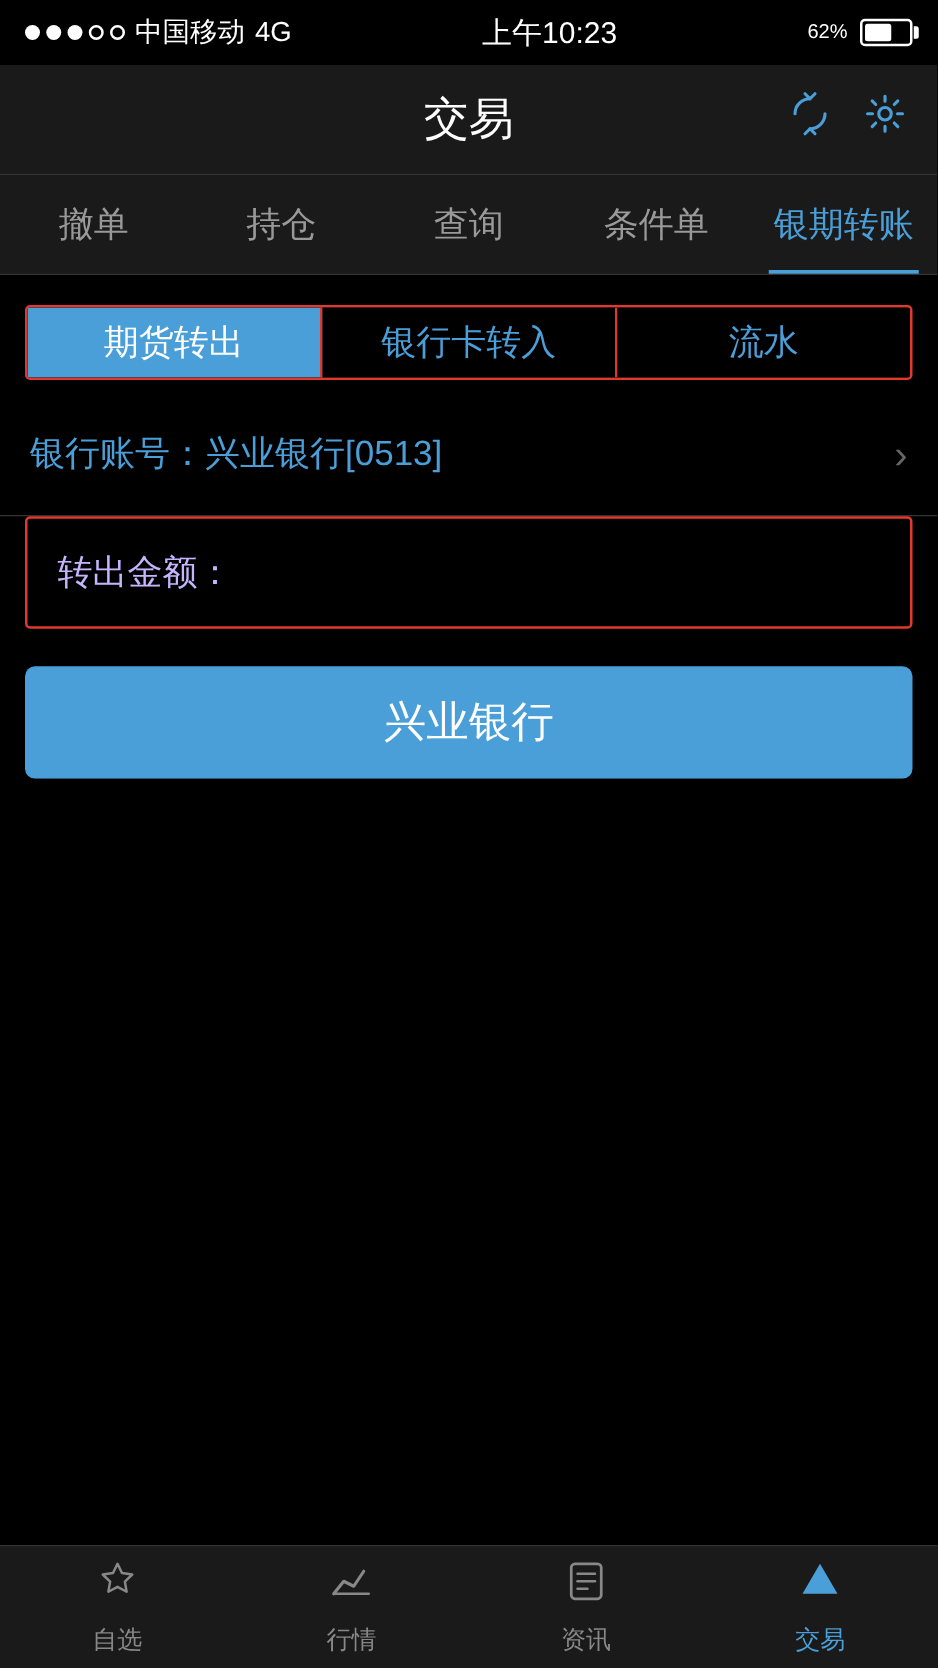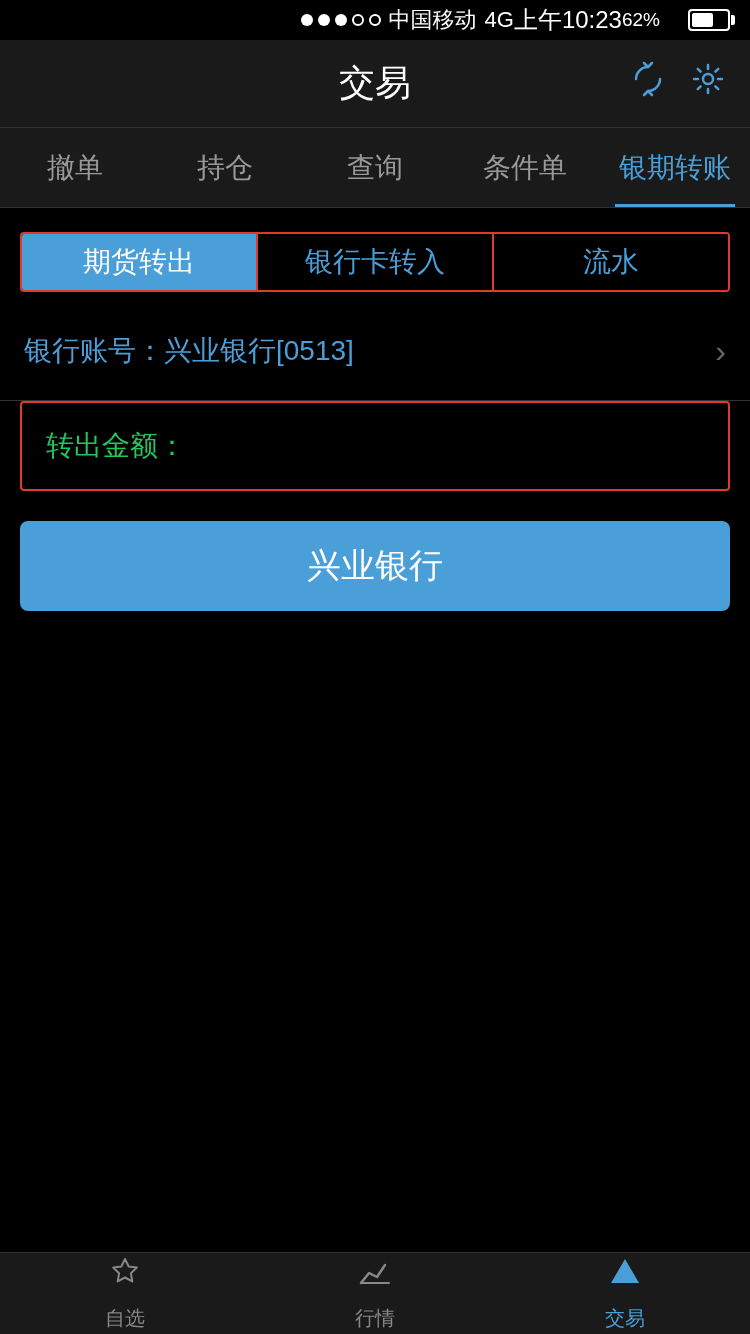--- a/index.html
+++ b/index.html
@@ -8,37 +8,37 @@
       width: 750px;
       min-height: 1334px;
       background: #000;
       font-family: -apple-system, "PingFang SC", "Helvetica Neue", sans-serif;
       color: #fff;
       overflow-x: hidden;
     }
 
     
     .status-bar {
-      height: 40px;
+      height: 52px;
       background: #000;
       display: flex;
       align-items: center;
-      justify-content: flex-end;
+      justify-content: space-between;
       padding: 0 20px;
       font-size: 24px;
       color: #fff;
     }
     .status-left { display: flex; align-items: center; gap: 8px; }
     .status-dots { display: flex; gap: 5px; align-items: center; }
     .dot { width: 12px; height: 12px; border-radius: 50%; }
     .dot-filled { background: #fff; }
     .dot-empty { background: none; border: 2px solid #fff; }
     .status-carrier { font-size: 22px; }
     .status-network { font-size: 22px; }
-    .status-right { display: flex; align-items: center; gap: 28px; font-size: 19px; }
+    .status-right { display: flex; align-items: center; gap: 10px; font-size: 16px; }
     .battery-icon {
       display: inline-flex; align-items: center;
       width: 42px; height: 22px;
       border: 2px solid #fff; border-radius: 4px;
       padding: 2px; position: relative;
     }
     .battery-icon::after {
       content: '';
       position: absolute; right: -7px; top: 50%;
       transform: translateY(-50%);
@@ -162,21 +162,21 @@
     .amount-row {
       display: flex;
       align-items: center;
       padding: 24px;
       border: 2px solid #e0392d;
       margin: 0 20px;
       border-radius: 4px;
     }
     .amount-label {
       font-size: 28px;
-      color: #22c55e;
+      color: #c4b5fd;
       margin-right: 16px;
       white-space: nowrap;
     }
     .amount-input {
       flex: 1;
       background: transparent;
       border: none;
       outline: none;
       font-size: 28px;
       color: #fff;
@@ -205,21 +205,21 @@
       background: #000;
       min-height: 600px;
     }
 
     
     .bottom-tabbar {
       position: fixed;
       bottom: 0;
       left: 0;
       width: 750px;
-      height: 82px;
+      height: 98px;
       background: #1a1a1a;
       border-top: 1px solid #333;
       display: flex;
       align-items: center;
     }
     .bottom-tab {
       flex: 1;
       display: flex;
       flex-direction: column;
       align-items: center;
@@ -332,20 +332,31 @@
   <div class="bottom-tab">
     <span class="bottom-tab-icon">
       <svg class="icon-svg" viewBox="0 0 36 36" fill="none" xmlns="http://www.w3.org/2000/svg">
         <polyline points="4,28 12,18 20,22 28,10" stroke="#888" stroke-width="2.5" stroke-linecap="round" stroke-linejoin="round"></polyline>
         <line x1="4" y1="28" x2="32" y2="28" stroke="#888" stroke-width="2" stroke-linecap="round"></line>
       </svg>
     </span>
     <span class="bottom-tab-label">行情</span>
   </div>
 
+  <div class="bottom-tab">
+    <span class="bottom-tab-icon">
+      <svg class="icon-svg" viewBox="0 0 36 36" fill="none" xmlns="http://www.w3.org/2000/svg">
+        <rect x="6" y="4" width="24" height="28" rx="3" stroke="#888" stroke-width="2.2"></rect>
+        <line x1="11" y1="12" x2="25" y2="12" stroke="#888" stroke-width="2" stroke-linecap="round"></line>
+        <line x1="11" y1="18" x2="25" y2="18" stroke="#888" stroke-width="2" stroke-linecap="round"></line>
+        <line x1="11" y1="24" x2="19" y2="24" stroke="#888" stroke-width="2" stroke-linecap="round"></line>
+      </svg>
+    </span>
+    <span class="bottom-tab-label">资讯</span>
+  </div>
 
   <div class="bottom-tab">
     <span class="bottom-tab-icon active">
       <svg class="icon-svg" viewBox="0 0 36 36" fill="none" xmlns="http://www.w3.org/2000/svg">
         <polygon points="18,4 32,28 4,28" fill="#4a9fd8"></polygon>
       </svg>
     </span>
     <span class="bottom-tab-label active">交易</span>
   </div>
 

